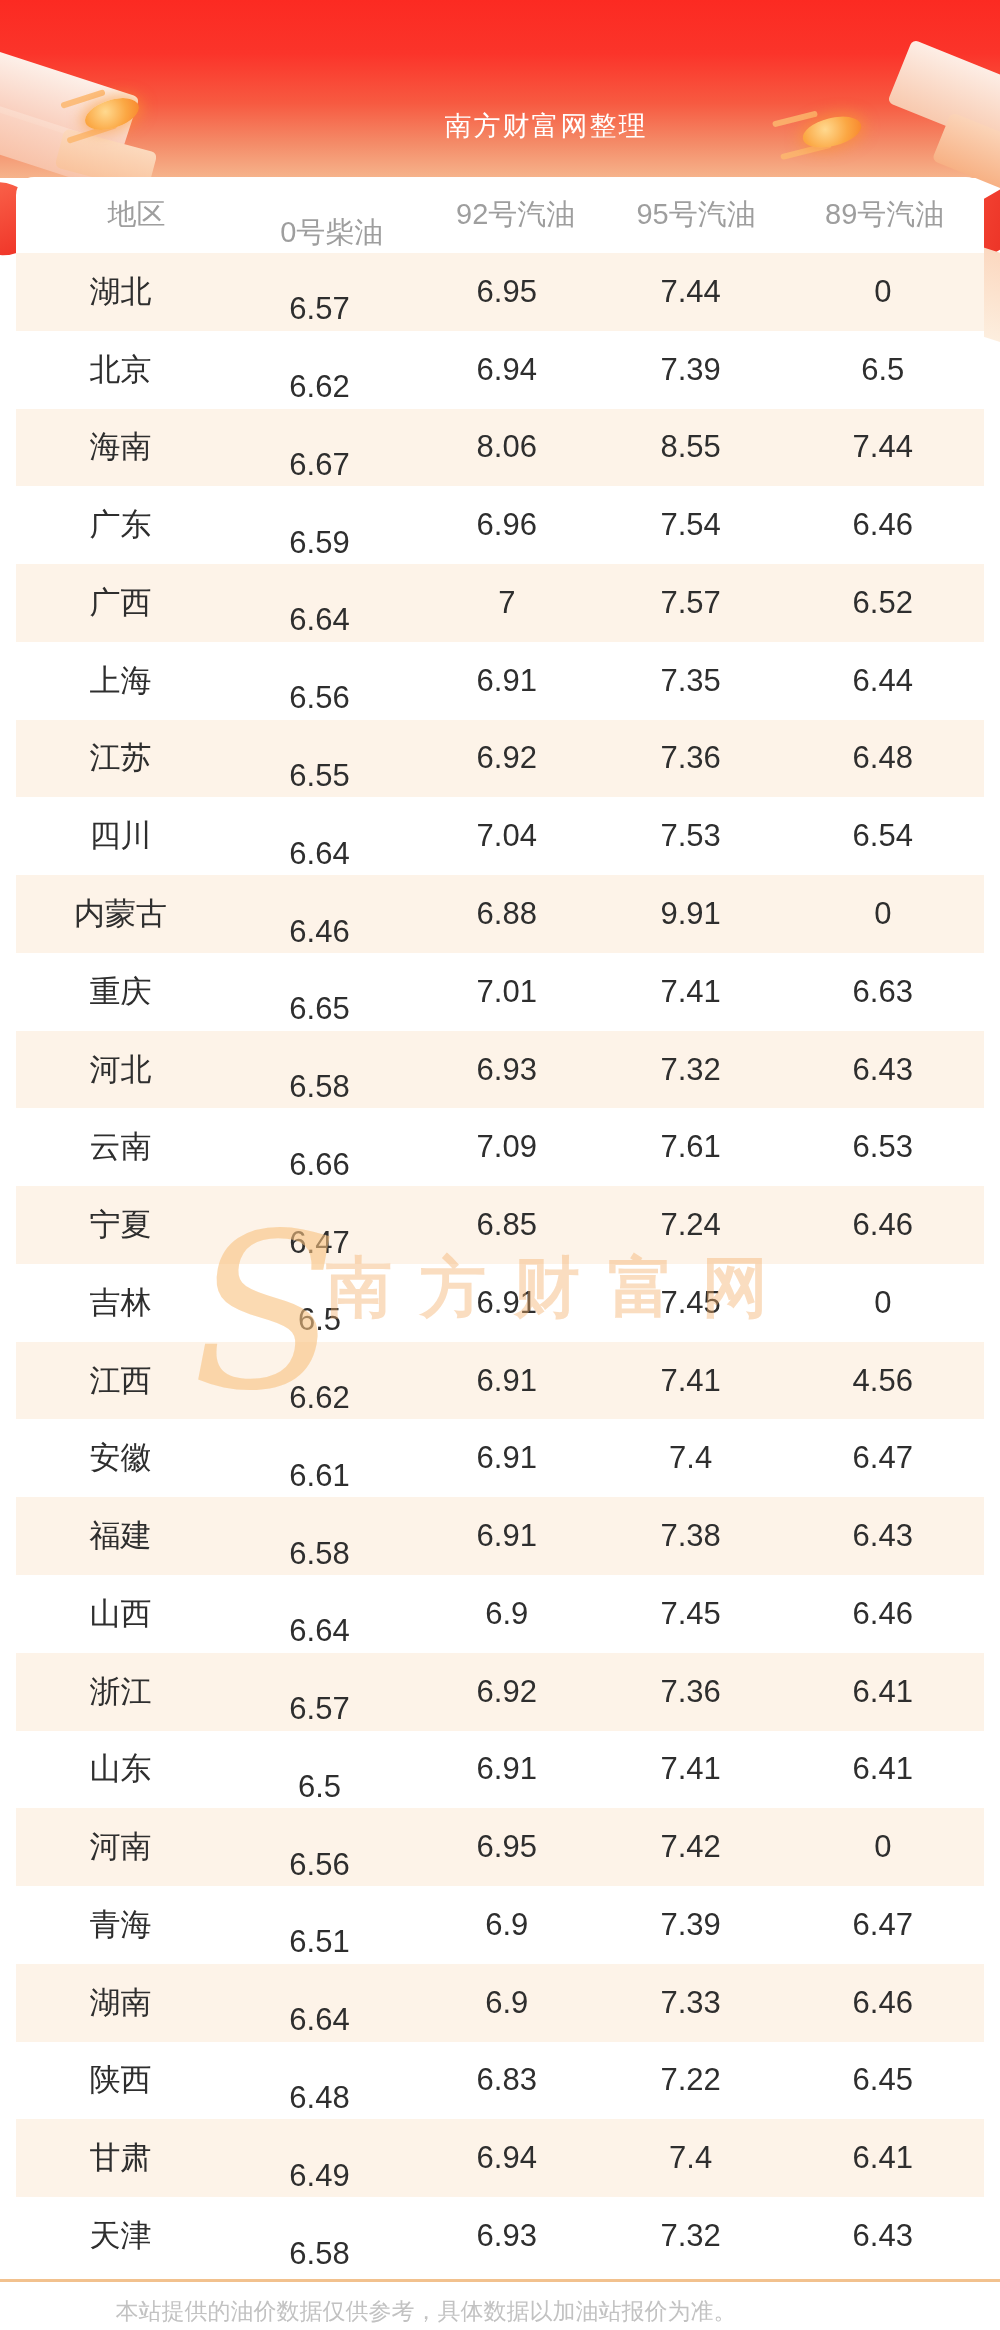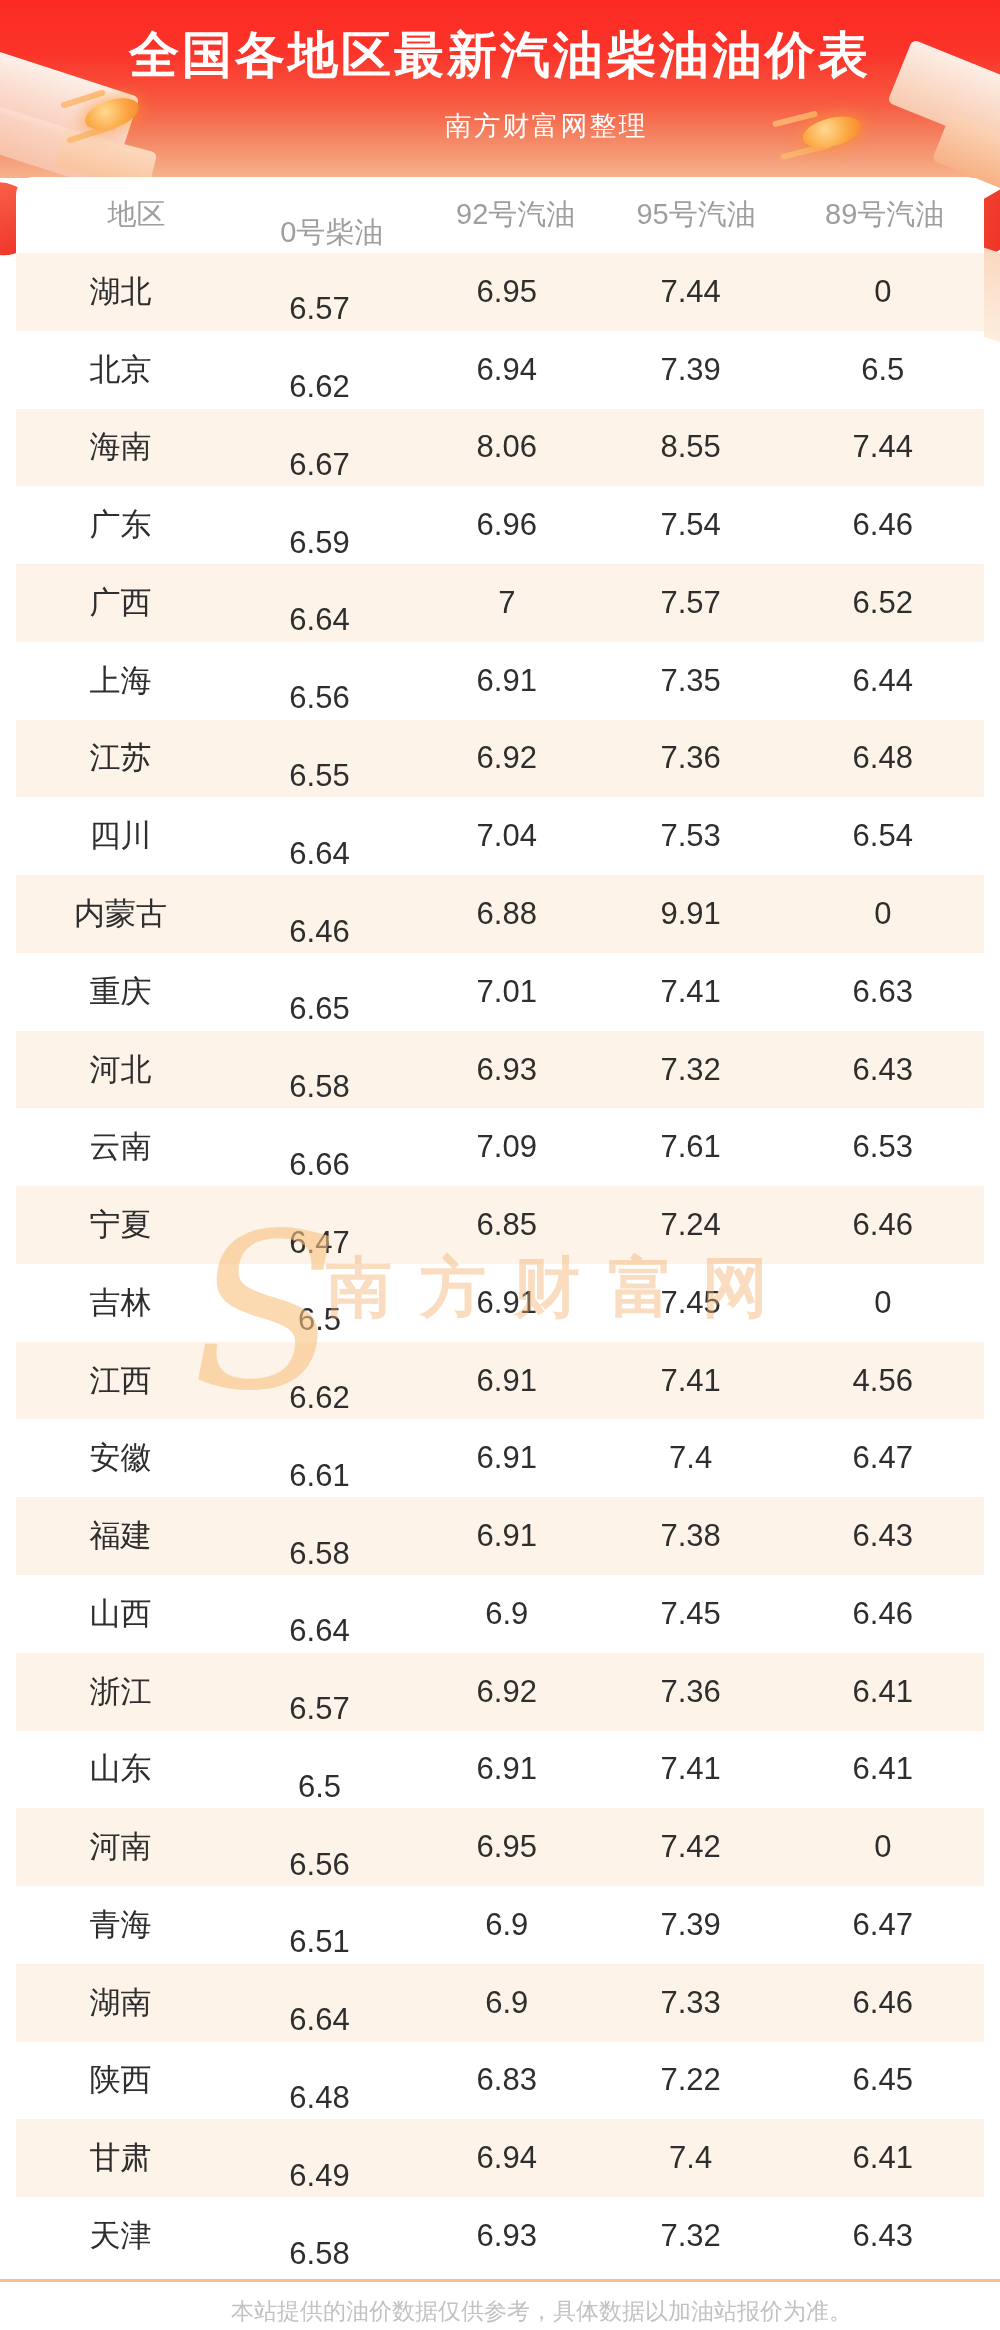--- a/index.html
+++ b/index.html
@@ -58,21 +58,21 @@
   .watermark{position:absolute;left:0;top:0;z-index:3;pointer-events:none;width:1000px;height:2330px;}
   .wm-s{position:absolute;left:192px;top:1205px;font-family:"DejaVu Serif",serif;font-style:italic;
         font-size:215px;line-height:1;color:rgba(249,193,126,.60);}
   .wm-cn{position:absolute;left:326px;top:1243px;font-family:"DejaVu Serif",serif;font-weight:bold;
         font-size:66px;letter-spacing:28px;color:rgba(243,174,104,.42);white-space:nowrap;}
   .wm-en{position:absolute;left:286px;top:1306px;font-family:"DejaVu Serif",serif;font-style:italic;
         font-size:74px;letter-spacing:4px;color:rgba(244,176,104,.48);white-space:nowrap;}
 
   
   .divider{position:absolute;left:0;top:2279px;width:1000px;height:3px;background:#f2c18e;z-index:2;}
-  .footer-note{position:absolute;left:0;top:2296px;width:852px;text-align:right;z-index:2;
+  .footer-note{position:absolute;left:0;top:2296px;width:852px;text-align:center;z-index:2;
         color:#c2c2c2;font-size:23px;}
 </style>
 </head>
 <body>
 
 <div class="page">
 
   <div class="hero"></div>
 
   <div class="decor">
@@ -88,21 +88,20 @@
   <div class="decor">
     <div class="slab dr-slab1"></div>
     <div class="slab dr-slab2"></div>
     <div class="streak sr1"></div>
     <div class="streak sr2"></div>
     <div class="coin coin-r"></div>
     <div class="slab dr-ribbon"></div>
     <div class="slab dr-slab3"></div>
   </div>
 
-  <div class="page-title">全国各地区最新汽油柴油油价表</div>
   <div class="page-subtitle">南方财富网整理</div>
 
   <div class="card">
     <div class="t-head">
       <div class="cell c0">地区</div>
       <div class="cell c1">0号柴油</div>
       <div class="cell c2">92号汽油</div>
       <div class="cell c3">95号汽油</div>
       <div class="cell c4">89号汽油</div>
     </div>

